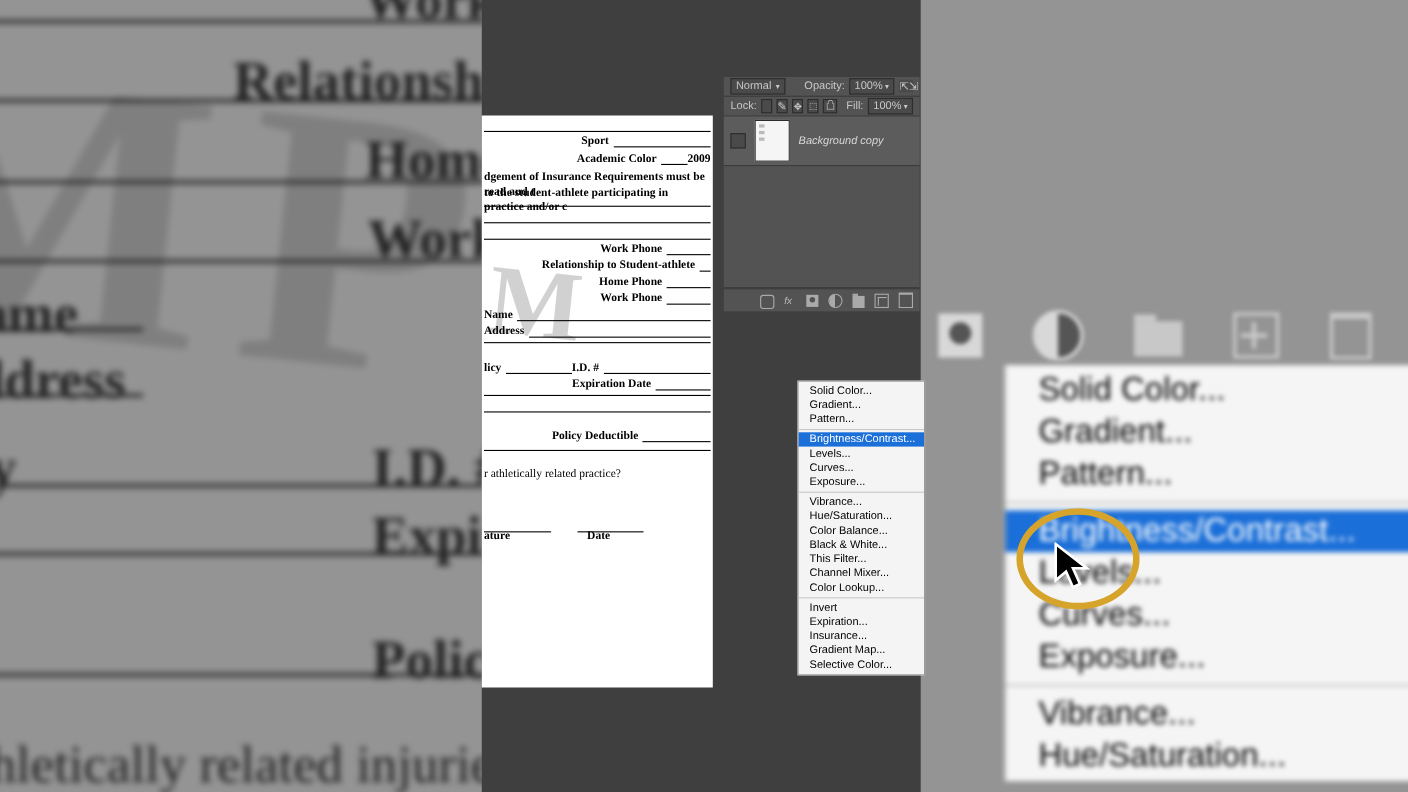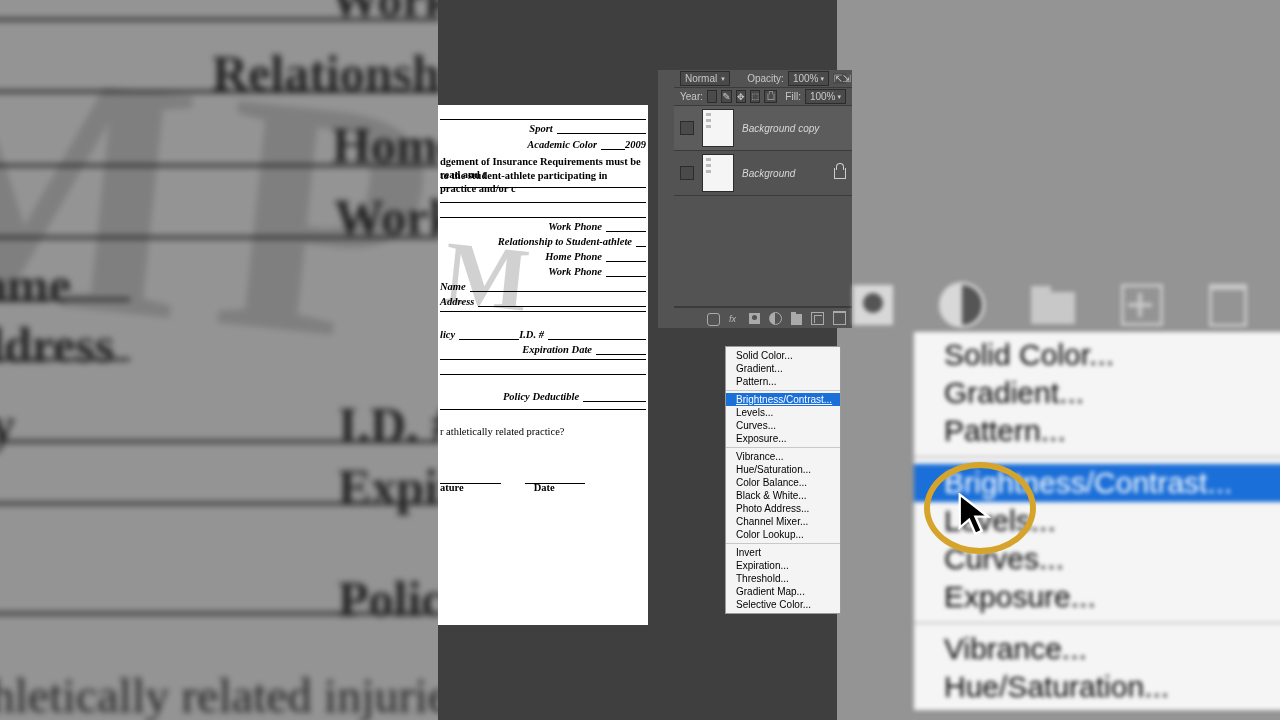--- a/index.html
+++ b/index.html
@@ -8,29 +8,29 @@
   
   .bg-doc{left:-900px;top:-240px;width:2200px;height:1200px;background:#fff;filter:blur(3px);}
   .bg-doc .lline{position:absolute;height:3px;background:#000;}
   .bg-doc .t{position:absolute;font-family:'Times New Roman',serif;color:#000;white-space:nowrap;}
   .bg-doc .sample{position:absolute;font-family:'Times New Roman',serif;font-size:340px;font-weight:700;color:rgba(0,0,0,.18);transform:rotate(6deg);letter-spacing:30px;}
   .bg-dim{left:0;top:0;width:1280px;height:720px;background:rgba(60,60,60,.55);}
   
   .app-col{left:438px;top:0;width:399px;height:720px;background:#3f3f3f;}
   .app-col .doc{position:absolute;left:0;top:105px;width:210px;height:520px;background:#fff;overflow:hidden;font-family:'Times New Roman',serif;font-size:10.5px;color:#000;}
   .app-col .doc .row{position:absolute;left:2px;right:2px;display:flex;align-items:flex-end;}
-  .app-col .doc .row .lbl{font-weight:700;white-space:nowrap;font-style:italic;}
+  .app-col .doc .row .lbl{font-weight:700;white-space:nowrap;}
   .app-col .doc .row .line{flex:1;border-bottom:1.2px solid #000;height:10px;margin-left:4px;}
   .app-col .doc .full-line{position:absolute;left:2px;right:2px;border-bottom:1.2px solid #000;}
   .app-col .doc .para{position:absolute;left:2px;right:2px;font-weight:700;line-height:1.25;}
   .app-col .doc .sent{position:absolute;left:2px;right:2px;line-height:1.3;}
   .app-col .doc .wm{position:absolute;font-size:90px;font-weight:700;color:rgba(0,0,0,.18);transform:rotate(6deg);letter-spacing:6px;}
   .app-col .brand{position:absolute;left:30px;top:550px;width:110px;height:20px;border-radius:6px;background:rgba(255,255,255,.55);color:#fff;font-size:10px;font-weight:700;display:flex;align-items:center;justify-content:center;}
   
-  .layers{position:absolute;left:220px;top:70px;width:178px;background:#535353;color:#d8d8d8;font-size:10px;padding-left:16px;}
+  .layers{position:absolute;left:220px;top:70px;width:178px;background:#535353;color:#d8d8d8;font-size:10px;}
   .layers .bar{display:flex;align-items:center;height:17px;padding:0 6px;gap:4px;border-bottom:1px solid #3b3b3b;color:#c8c8c8;}
   .layers .bar .sel{border:1px solid #2c2c2c;padding:0 4px;height:13px;display:flex;align-items:center;background:#4a4a4a;}
   .layers .bar .mini{width:11px;height:11px;border:1px solid #2c2c2c;background:#4a4a4a;}
   .layers .lyr{display:flex;align-items:center;height:44px;border-bottom:1px solid #3b3b3b;padding:0 6px;gap:8px;font-style:italic;}
   .layers .lyr.sel{background:#5c5c5c;}
   .layers .eye{width:12px;height:12px;border:1px solid #2c2c2c;background:#4a4a4a;}
   .layers .thumb{width:30px;height:36px;background:#f5f5f5;border:1px solid #2c2c2c;}
   .layers .thumb .sq{width:5px;height:3px;background:#bbb;margin:3px;}
   .layers .lock{width:10px;height:10px;border:1px solid #ccc;border-top:none;position:relative;margin-left:auto;}
   .layers .lock::before{content:"";position:absolute;top:-5px;left:1px;width:6px;height:6px;border:1px solid #ccc;border-bottom:none;border-radius:4px 4px 0 0;}
@@ -42,21 +42,21 @@
   .ic-mask::after{content:"";position:absolute;left:3px;top:2px;width:5px;height:5px;background:#535353;border-radius:50%;}
   .ic-adj{width:11px;height:11px;border-radius:50%;background:linear-gradient(90deg,#aaa 50%,#535353 50%);border:1px solid #aaa;}
   .ic-folder{width:11px;height:8px;background:#aaa;margin-top:2px;position:relative;}
   .ic-folder::before{content:"";position:absolute;top:-2px;left:0;width:5px;height:2px;background:#aaa;}
   .ic-new{border:1px solid #aaa;position:relative;}
   .ic-new::after{content:"";position:absolute;left:2px;top:2px;width:7px;height:7px;border-left:1px solid #aaa;border-top:1px solid #aaa;}
   .ic-trash{width:9px;height:10px;border:1px solid #aaa;border-top:2px solid #aaa;}
   
   .dd{position:absolute;left:725px;top:346px;width:114px;background:#f4f4f4;border:1px solid #9a9a9a;font-size:10px;color:#000;padding:2px 0;z-index:30;}
   .dd .item{padding:1px 10px;white-space:nowrap;cursor:default;}
-  .dd .item.hl{background:#1b6fd8;color:#fff;text-decoration:underline;}
+  .dd .item.hl{background:#1b6fd8;color:#fff;}
   .dd hr{border:none;border-top:1px solid #c8c8c8;margin:2px 0;}
   
   .big-icons{left:830px;top:280px;width:440px;height:50px;display:flex;align-items:center;justify-content:space-around;filter:blur(2px);}
   .big-icons .big{width:40px;height:40px;}
   .big-icons .mask{background:#d8d8d8;position:relative;}
   .big-icons .mask::after{content:"";position:absolute;left:10px;top:8px;width:20px;height:20px;border-radius:50%;background:#555;}
   .big-icons .adj{border-radius:50%;background:linear-gradient(90deg,#d8d8d8 50%,#555 50%);border:3px solid #d8d8d8;}
   .big-icons .fold{width:44px;height:32px;background:#c8c8c8;margin-top:6px;position:relative;}
   .big-icons .fold::before{content:"";position:absolute;top:-6px;left:0;width:20px;height:6px;background:#c8c8c8;}
   .big-icons .new{width:36px;height:36px;border:3px solid #c8c8c8;position:relative;}
@@ -193,21 +193,21 @@
           </div>
         <span style="flex:1"></span>
         <span>Opacity:</span>
         <div class="sel">
             <span>100%</span>
             <span style="margin-left:2px;font-size:7px">▾</span>
           </div>
         <div class="mini" style="border:none;font-size:10px;padding:0 1px">⇱⇲</div>
       </div>
       <div class="bar">
-        <span>Year:</span>
+        <span>Lock:</span>
         <div class="mini"></div>
         <div class="mini" style="display:flex;align-items:center;justify-content:center">✎</div>
         <div class="mini" style="font-size:9px;display:flex;align-items:center;justify-content:center">✥</div>
         <div class="mini" style="font-size:8px;display:flex;align-items:center;justify-content:center">⬚</div>
         <div class="mini">
             <div class="lock" style="transform:scale(.55);margin:0"></div>
           </div>
         <span style="flex:1"></span>
         <span>Fill:</span>
         <div class="sel">
@@ -216,30 +216,20 @@
           </div>
       </div>
       <div class="lyr sel">
         <div class="eye"></div>
         <div class="thumb">
             <div class="sq"></div>
             <div class="sq"></div>
             <div class="sq"></div>
           </div>
         <span>Background copy</span>
-      </div>
-      <div class="lyr">
-        <div class="eye"></div>
-        <div class="thumb">
-            <div class="sq"></div>
-            <div class="sq"></div>
-            <div class="sq"></div>
-          </div>
-        <span>Background</span>
-        <div class="lock"></div>
       </div>
       <div style="height:110px;border-bottom:1px solid #3b3b3b"></div>
       <div class="footer">
         <span class="ic ic-link"></span>
         <span class="ic ic-fx"></span>
         <span class="ic ic-mask"></span>
         <span class="ic ic-adj"></span>
         <span class="ic ic-folder"></span>
         <span class="ic ic-new"></span>
         <span class="ic ic-trash"></span>
@@ -254,27 +244,27 @@
       <hr>
       <div class="item hl">Brightness/Contrast...</div>
       <div class="item">Levels...</div>
       <div class="item">Curves...</div>
       <div class="item">Exposure...</div>
       <hr>
       <div class="item">Vibrance...</div>
       <div class="item">Hue/Saturation...</div>
       <div class="item">Color Balance...</div>
       <div class="item">Black &amp; White...</div>
-      <div class="item">Photo Address...</div>
+      <div class="item">This Filter...</div>
       <div class="item">Channel Mixer...</div>
       <div class="item">Color Lookup...</div>
       <hr>
       <div class="item">Invert</div>
       <div class="item">Expiration...</div>
-      <div class="item">Threshold...</div>
+      <div class="item">Insurance...</div>
       <div class="item">Gradient Map...</div>
       <div class="item">Selective Color...</div>
     </div>
 
   <div class="layer big-icons">
     <div class="big mask"></div>
     <div class="big adj"></div>
     <div class="big fold"></div>
     <div class="big new"></div>
     <div class="big trash"></div>

